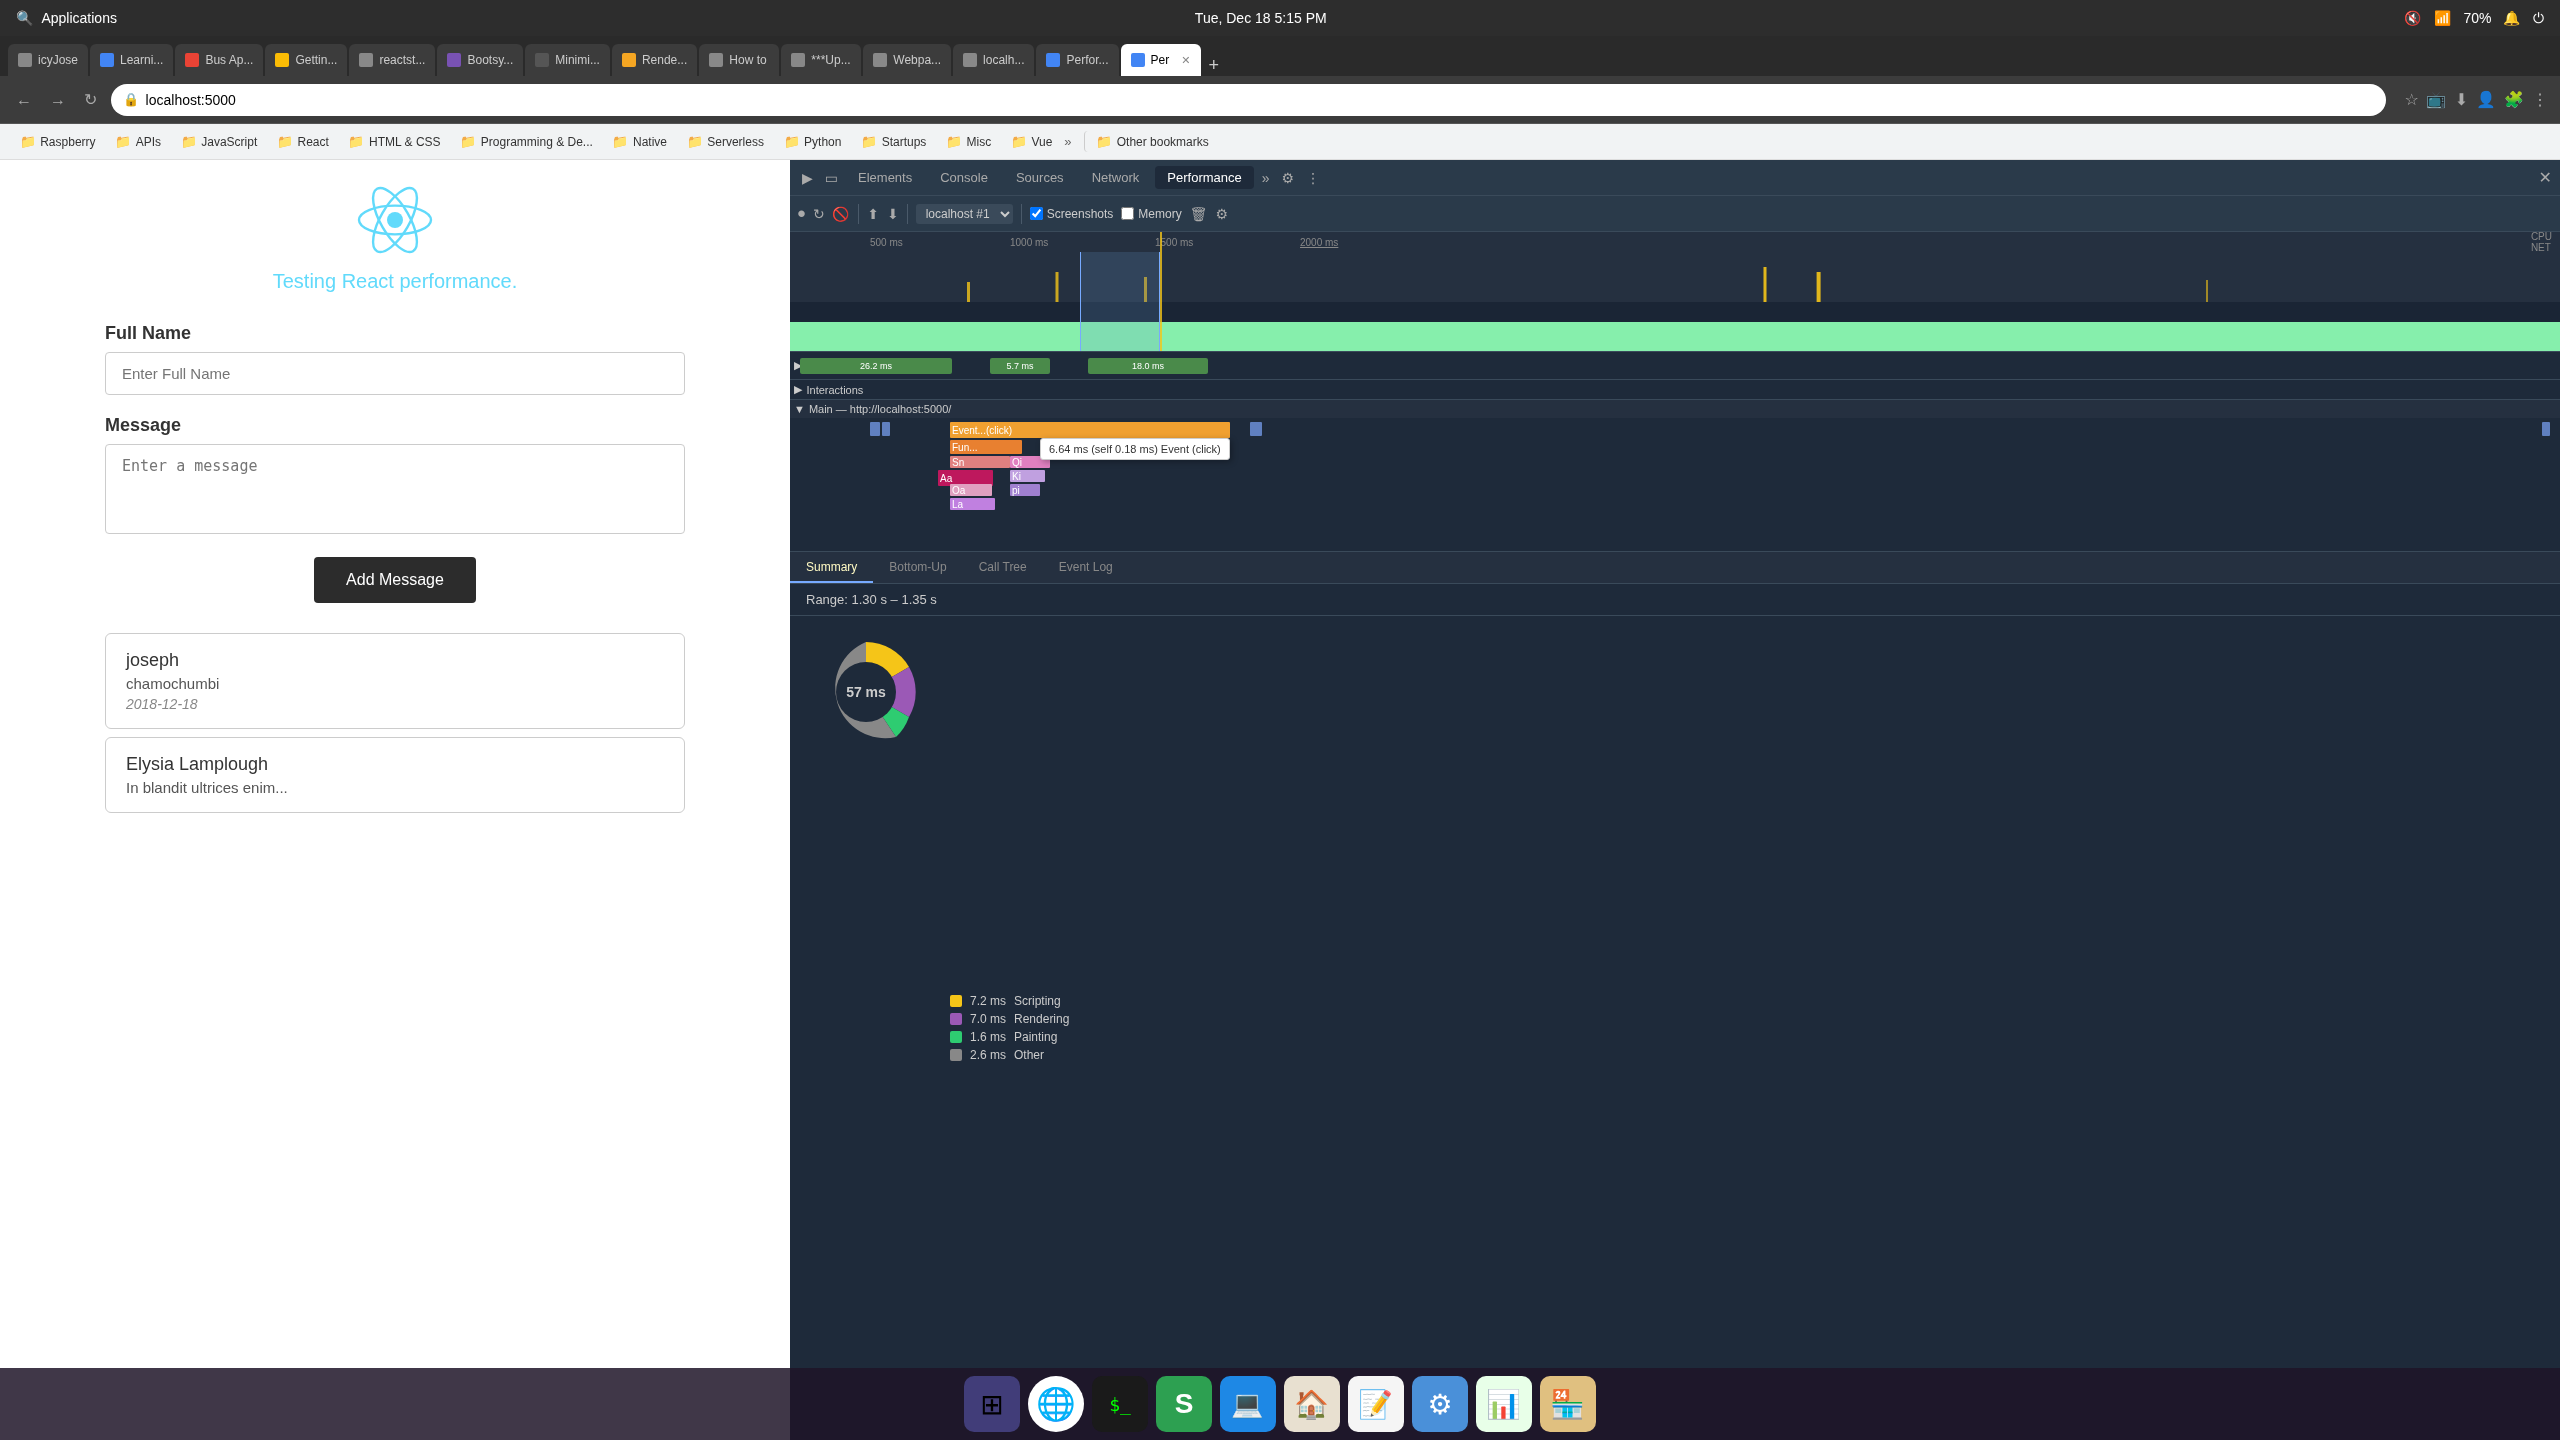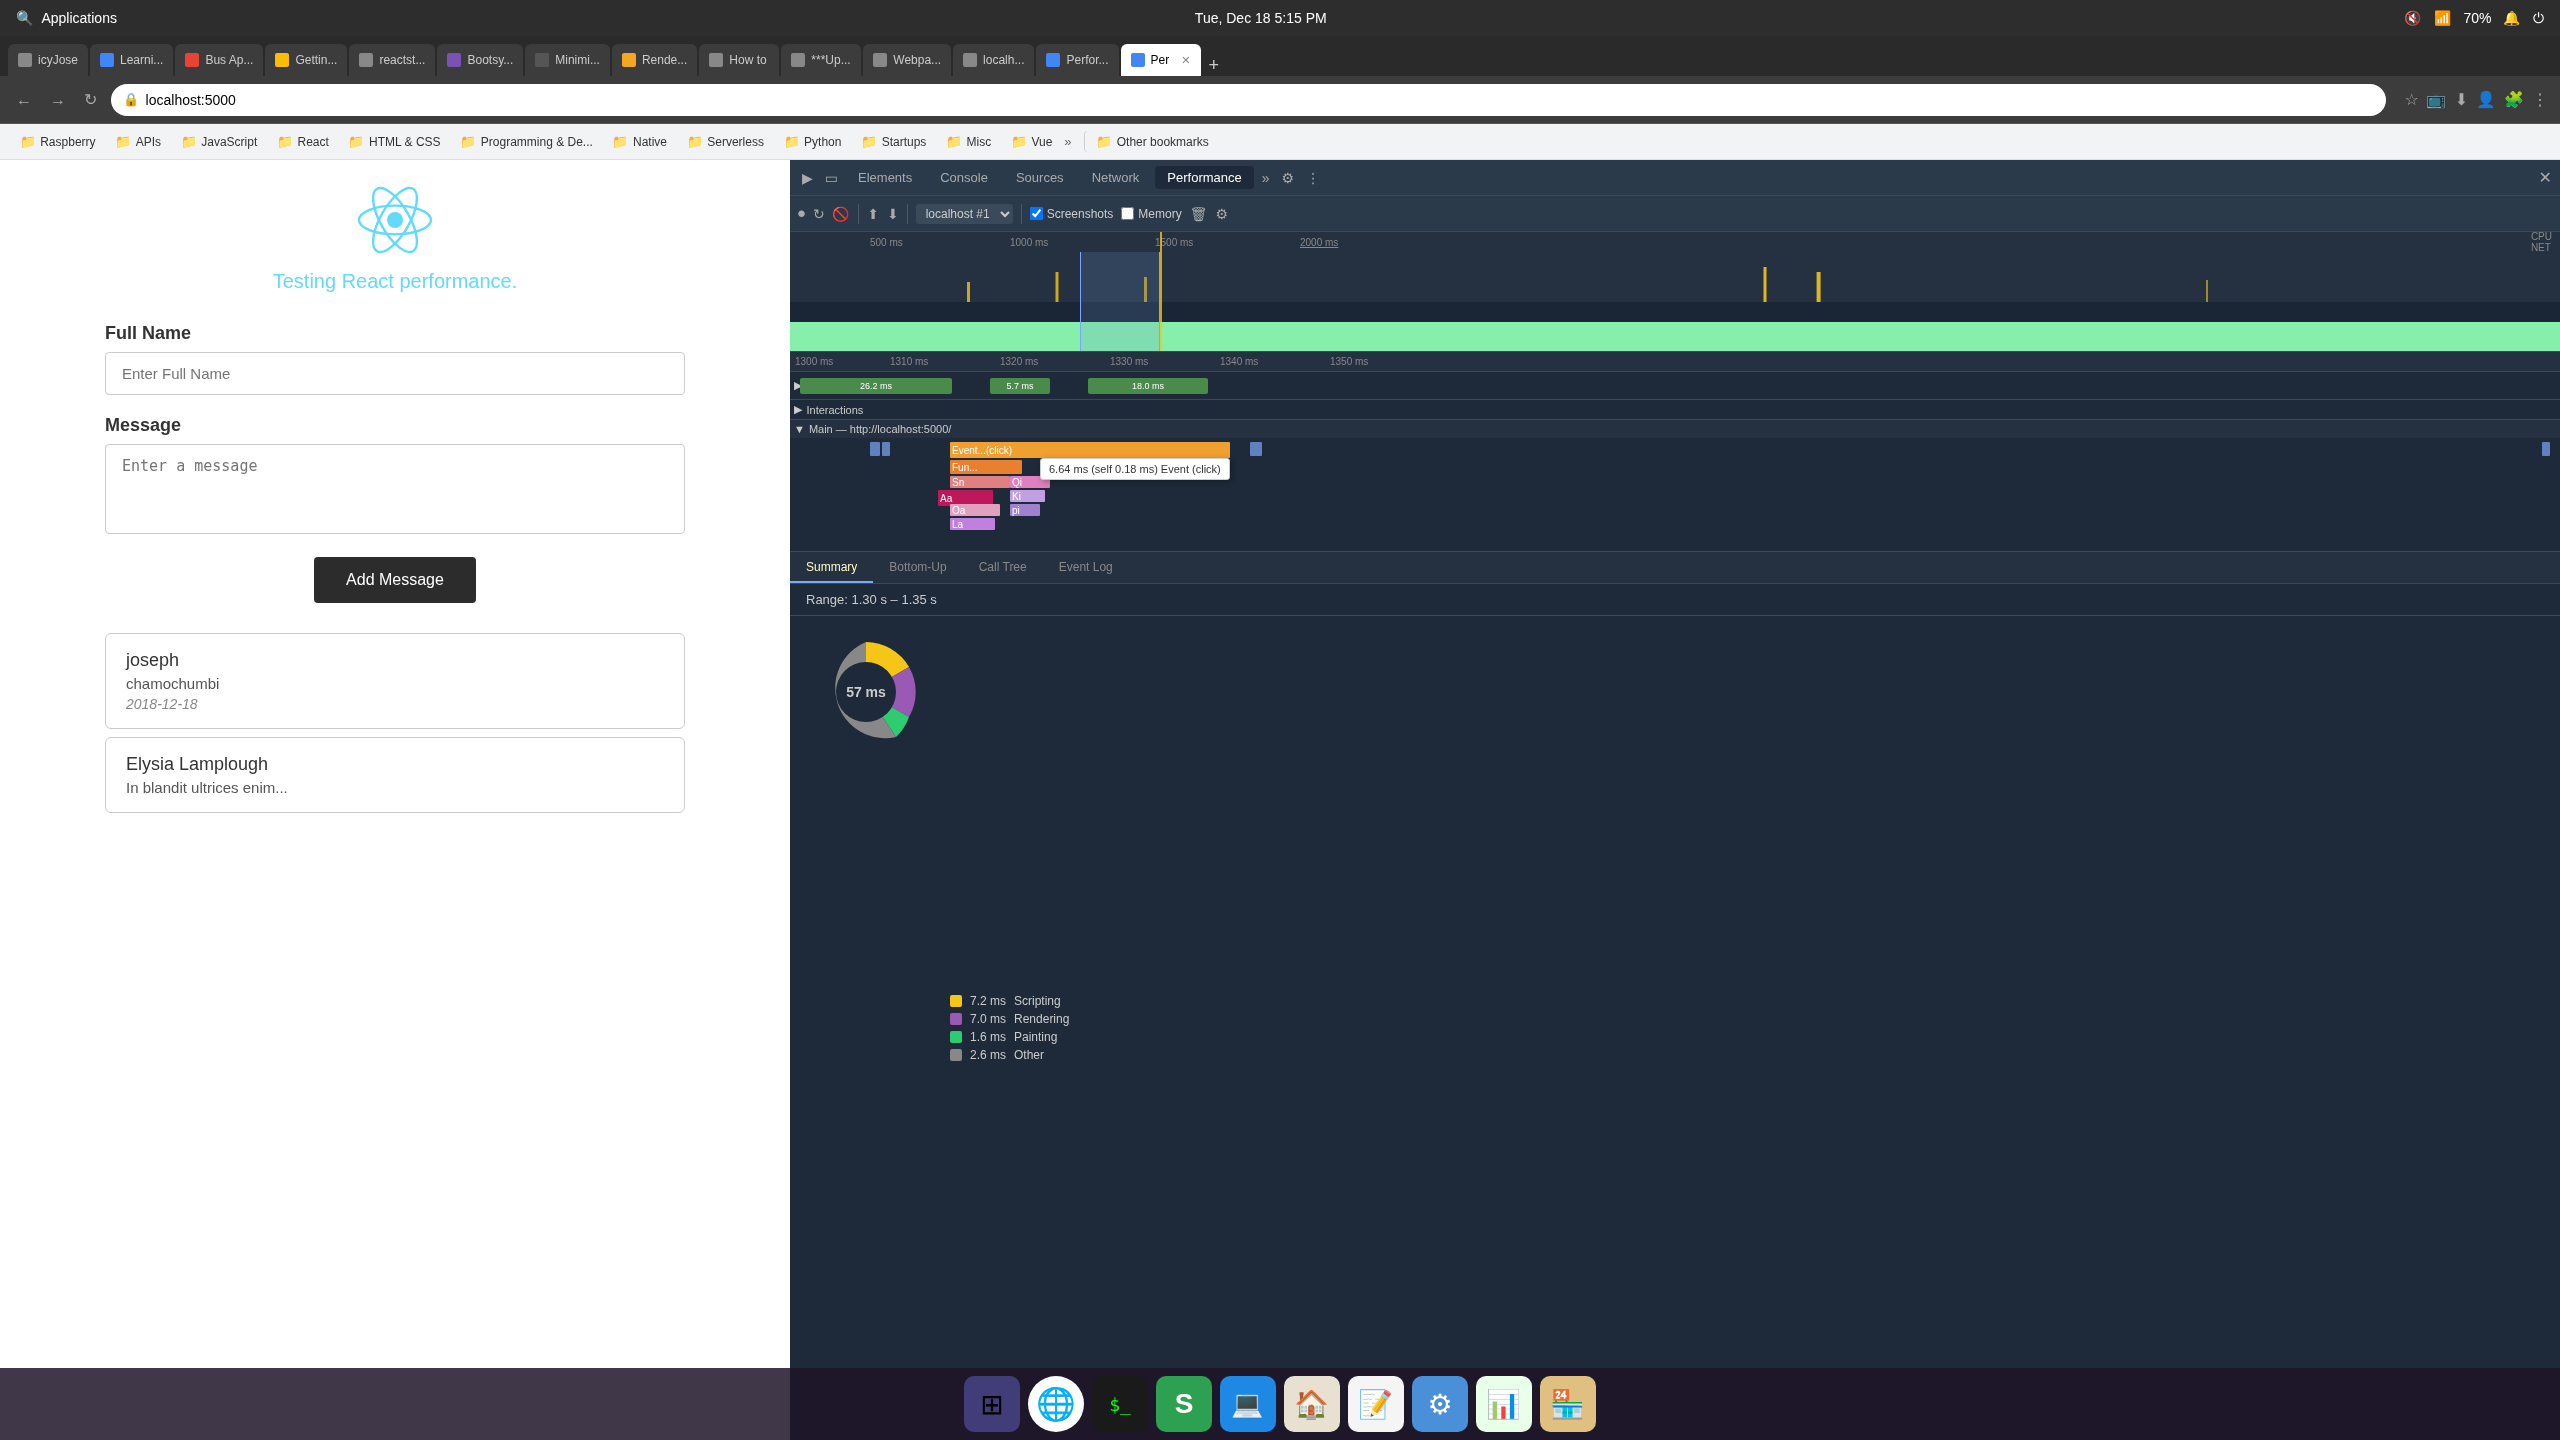--- a/index.html
+++ b/index.html
@@ -659,28 +659,20 @@
           </svg>
         </div>
         <div style="height:20px;background:#1a2535;"></div>
 
         <div class="timeline-selection" style="left:290px;width:80px;top:20px;"></div>
 
         <div style="position:absolute;left:370px;top:0;bottom:0;width:2px;background:#f5c518;opacity:0.8;"></div>
       </div>
 
       <div class="detail-timeline">
-        <div class="detail-ruler">
-          <span class="detail-ruler-mark" style="left:5px;">1300 ms</span>
-          <span class="detail-ruler-mark" style="left:100px;">1310 ms</span>
-          <span class="detail-ruler-mark" style="left:210px;">1320 ms</span>
-          <span class="detail-ruler-mark" style="left:320px;">1330 ms</span>
-          <span class="detail-ruler-mark" style="left:430px;">1340 ms</span>
-          <span class="detail-ruler-mark" style="left:540px;">1350 ms</span>
-        </div>
 
         <div class="frames-row">
           <span style="cursor:pointer;margin-right:4px;">▶</span>
           <span class="frames-label">Frames</span>
           <div class="frame-bar" style="left:10px;width:152px;">26.2 ms</div>
           <div class="frame-bar" style="left:200px;width:60px;">5.7 ms</div>
           <div class="frame-bar" style="left:270px;width:120px;margin-left:28px;">18.0 ms</div>
         </div>
 
         <div class="interactions-row">
@@ -696,21 +688,21 @@
 
           <div class="flame-block" style="left:160px;top:22px;width:280px;height:16px;background:#f0a030;">Event...(click)</div>
 
           <div class="tooltip" style="left:250px;top:38px;">
             <span>6.64 ms (self 0.18 ms)  Event (click)</span>
           </div>
 
           <div class="flame-block" style="left:160px;top:40px;width:72px;height:14px;background:#e88030;">Fun...</div>
           <div class="flame-block" style="left:160px;top:56px;width:60px;height:12px;background:#e08080;">Sn</div>
           <div class="flame-block" style="left:148px;top:70px;width:55px;height:16px;background:#be185d;">Aa</div>
-          <div class="flame-block" style="left:160px;top:84px;width:50px;height:12px;background:#e0a0c0;">Oa</div>
+          <div class="flame-block" style="left:160px;top:84px;width:42px;height:12px;background:#e0a0c0;">Oa</div>
           <div class="flame-block" style="left:160px;top:98px;width:45px;height:12px;background:#c080e0;">La</div>
 
           <div class="flame-block" style="left:220px;top:56px;width:40px;height:12px;background:#e080c0;">Qi</div>
           <div class="flame-block" style="left:220px;top:70px;width:35px;height:12px;background:#c0a0e0;">Ki</div>
           <div class="flame-block" style="left:220px;top:84px;width:30px;height:12px;background:#a080d0;">pi</div>
 
           <div class="flame-block" style="left:80px;top:22px;width:10px;height:14px;background:#6080c0;"></div>
           <div class="flame-block" style="left:92px;top:22px;width:8px;height:14px;background:#6080c0;"></div>
           <div class="flame-block" style="left:460px;top:22px;width:12px;height:14px;background:#6080c0;"></div>
           <div class="flame-block" style="right:10px;top:22px;width:8px;height:14px;background:#6080c0;"></div>

